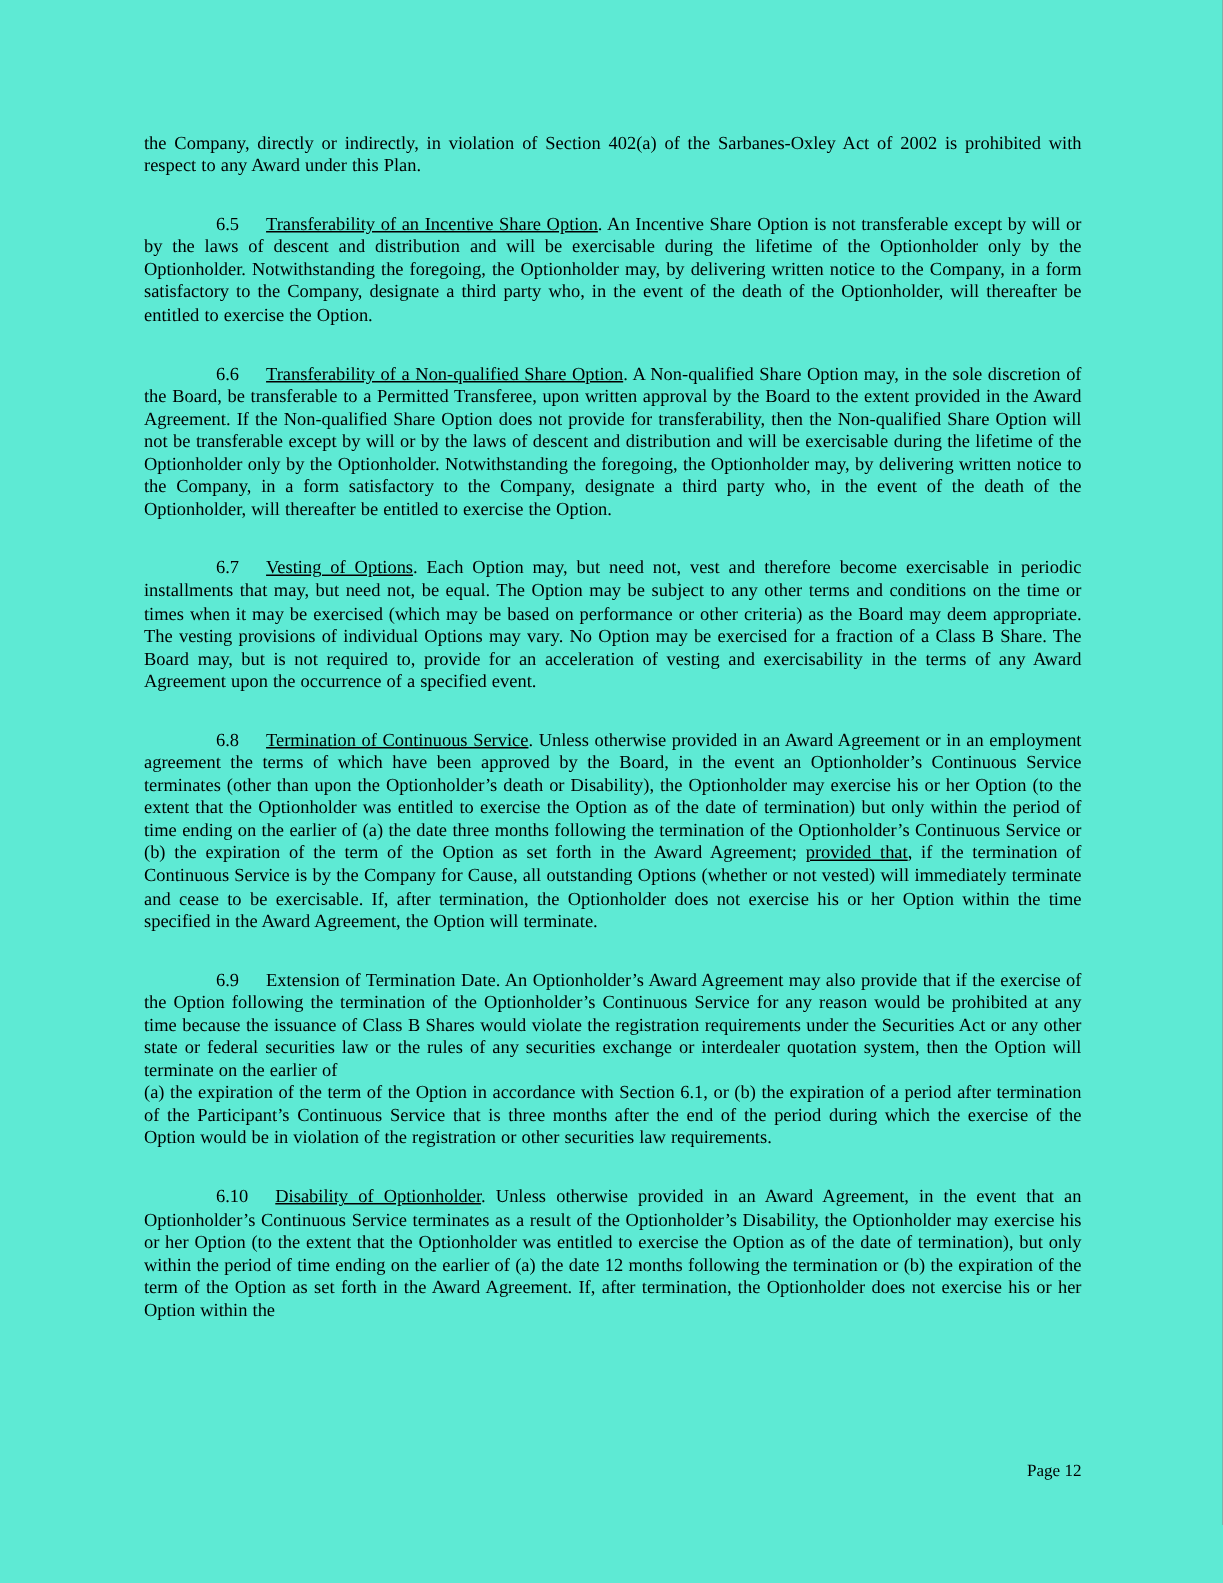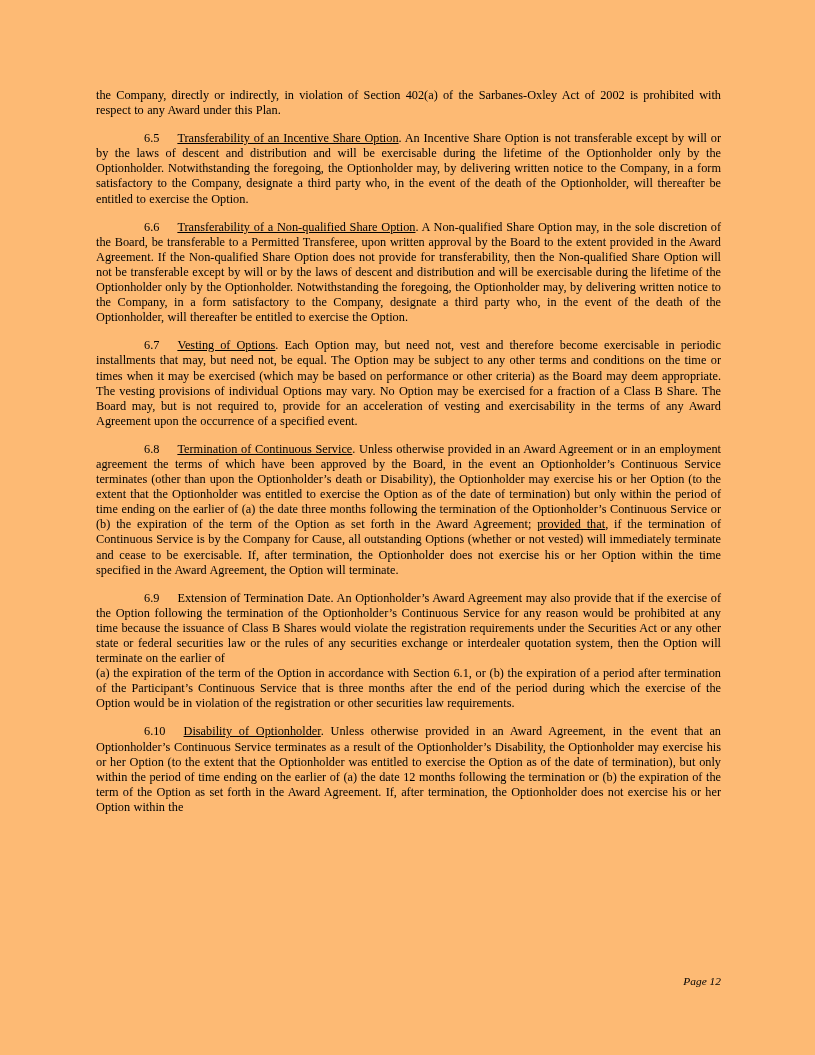--- a/index.html
+++ b/index.html
@@ -3,21 +3,21 @@
 <meta charset="utf-8">
 <style>
   html, body {
     margin: 0;
     padding: 0;
     background: #8c8c8c;
   }
   .page {
     width: 815px;
     height: 1055px;
-    background: #fdba74;
+    background: #5eead4;
     position: relative;
     box-sizing: border-box;
     font-family: "Liberation Serif", serif;
     color: #000000;
     overflow: hidden;
   }
   .content {
     position: absolute;
     left: 96px;
     top: 88px;
@@ -30,36 +30,36 @@
     text-align: justify;
     text-justify: inter-word;
     word-spacing: 0.3px;
   }
   .indent {
     display: inline-block;
     width: 48px;
   }
   .num {
     display: inline-block;
+    margin-top: 11px;
   }
   .gap {
     display: inline-block;
     width: 18px;
   }
   u {
   }
   .footer {
     position: absolute;
     left: 96px;
     top: 975px;
     width: 625px;
     text-align: right;
     font-size: 11.4px;
     font-family: "Liberation Serif", serif;
-    font-style: italic;
   }
   .last-para { margin-bottom: 0; }
 </style>
 </head>
 <body>
 
 <div class="page">
   <div class="content">
 
     <p>the Company, directly or indirectly, in violation of Section 402(a) of the Sarbanes-Oxley Act of 2002 is prohibited with respect to any Award under this Plan.</p>

